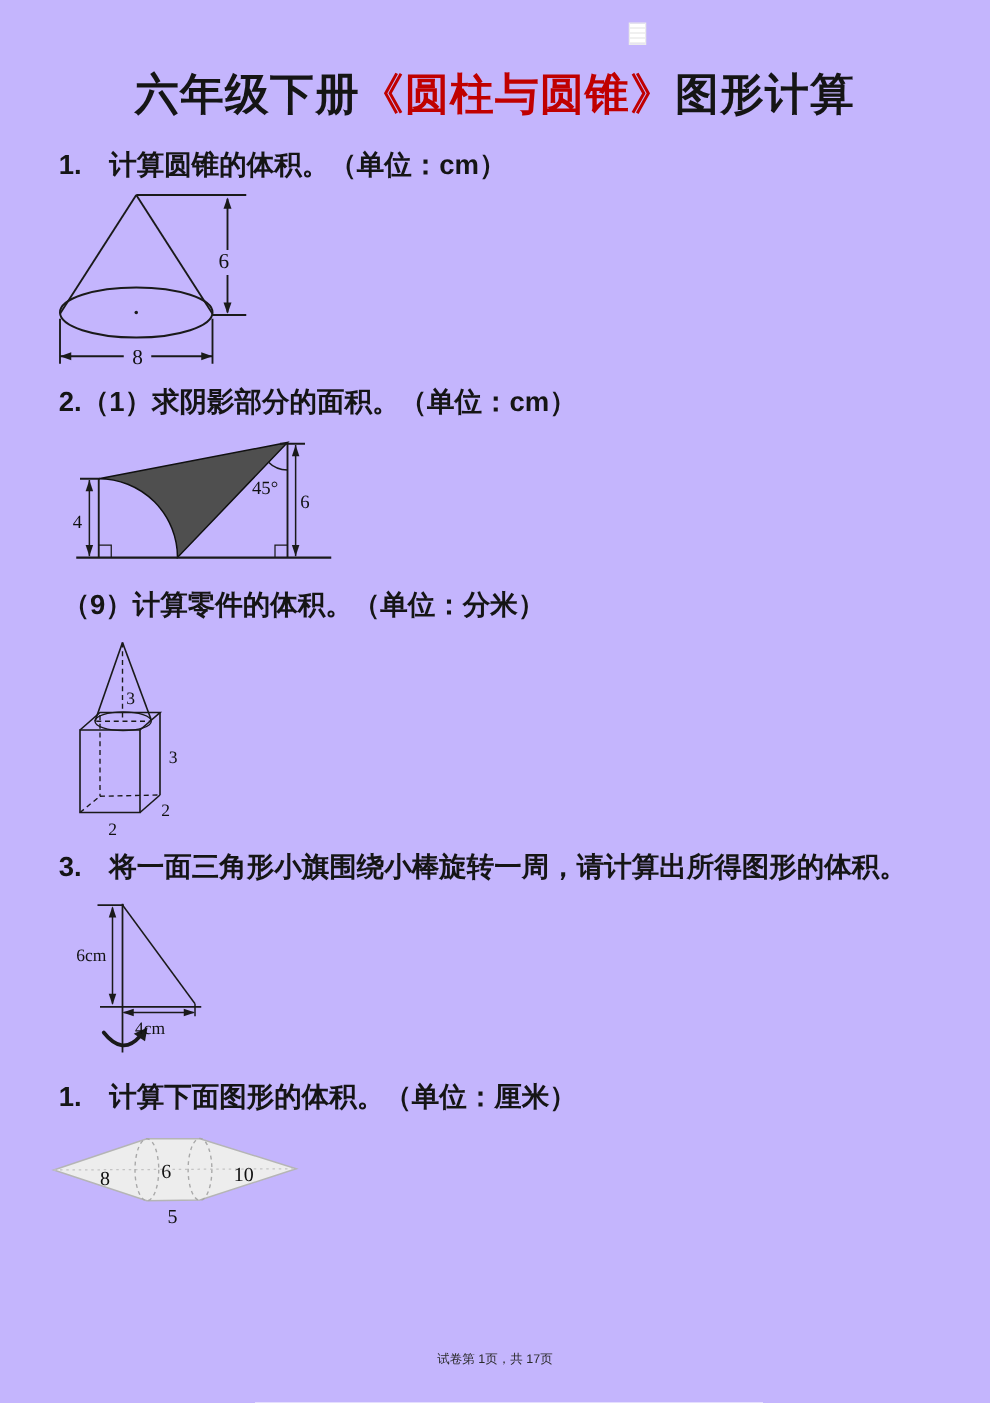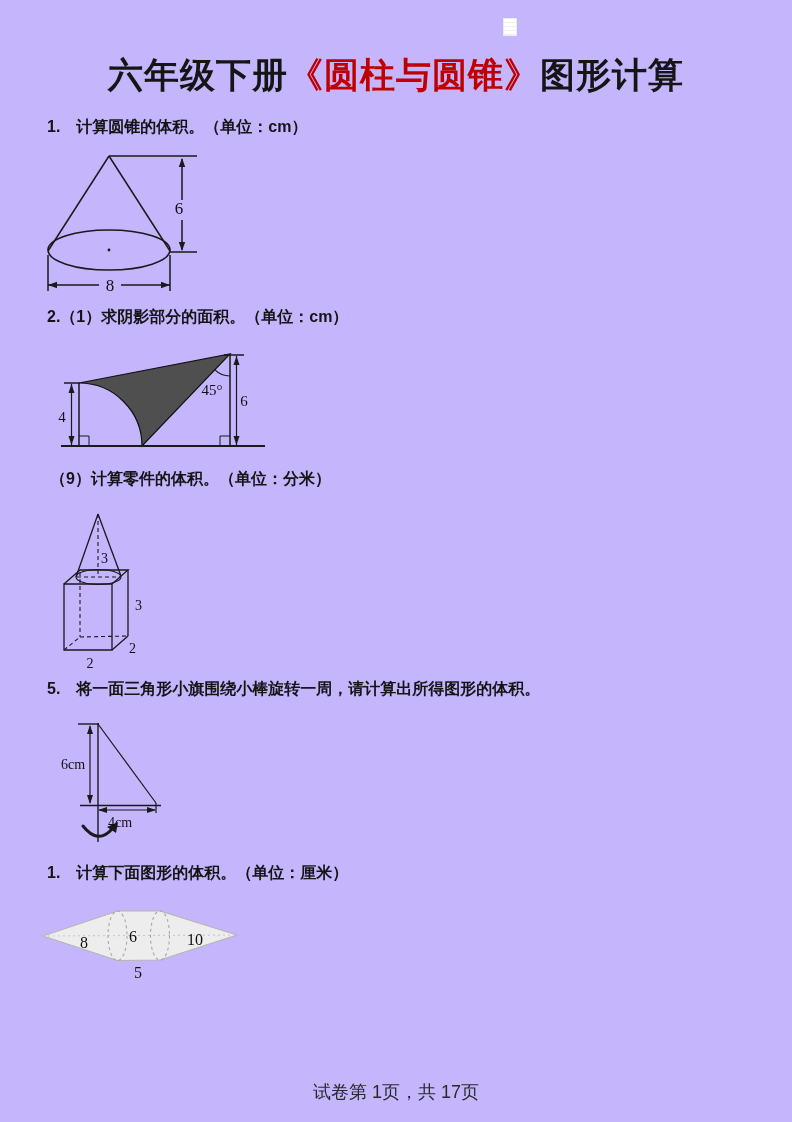--- a/index.html
+++ b/index.html
@@ -4,25 +4,25 @@
 <style>
   html,body{margin:0;padding:0;background:#fff;}
   .page{position:relative;width:792px;height:1122px;background:#c4b5fd;overflow:hidden;
         font-family:"Liberation Sans",sans-serif;color:#151515;}
   .artifact{position:absolute;left:503px;top:18px;width:12px;height:16px;
             border:1px solid #ececec;
             background:repeating-linear-gradient(#ffffff 0 3px,#f0f0f0 3px 4px);}
   .title{position:absolute;left:0;top:52px;width:100%;text-align:center;
          font-size:35px;font-weight:bold;letter-spacing:1px;white-space:nowrap;}
   .title .red{color:#c00000;}
-  .qh{position:absolute;left:47px;font-size:16px;font-weight:bold;white-space:nowrap;}
+  .qh{position:absolute;left:47px;font-size:22px;font-weight:bold;white-space:nowrap;}
   .fig{position:absolute;}
   .figlabel{font-family:"Liberation Serif",serif;fill:#111111;}
   .footer{position:absolute;left:0;top:1080px;width:100%;text-align:center;
-          font-size:18px;font-weight:normal;color:#2a2a2a;}
+          font-size:10px;font-weight:normal;color:#2a2a2a;}
 </style>
 </head>
 <body>
 
 <div class="page">
 
   <div class="artifact"></div>
 
   <div class="title"><span>六年级下册</span><span class="red">《圆柱与圆锥》</span><span>图形计算</span></div>
 
@@ -98,21 +98,21 @@
       <line x1="35" y1="72" x2="35" y2="137"></line>
       <line x1="35" y1="137" x2="83" y2="136"></line>
       <line x1="19" y1="150" x2="35" y2="137"></line>
     </g>
     <text class="figlabel" x="56" y="63" font-size="14">3</text>
     <text class="figlabel" x="90" y="110" font-size="14">3</text>
     <text class="figlabel" x="84" y="153" font-size="14">2</text>
     <text class="figlabel" x="45" y="168" font-size="14" text-anchor="middle">2</text>
   </svg>
 
-  <div class="qh" style="top:679px">5.　将一面三角形小旗围绕小棒旋转一周，请计算出所得图形的体积。</div>
+  <div class="qh" style="top:679px">3.　将一面三角形小旗围绕小棒旋转一周，请计算出所得图形的体积。</div>
 
   <svg class="fig" style="left:55px;top:715px" width="125" height="135">
     <g stroke="#1a1a1a" stroke-width="1.4" fill="none">
       <line x1="43" y1="8" x2="43" y2="127"></line>
       <line x1="23" y1="9" x2="44" y2="9"></line>
       <line x1="35" y1="11" x2="35" y2="88" stroke-width="1.2"></line>
       <line x1="43" y1="9" x2="101" y2="88" stroke-width="1.2"></line>
       <line x1="25" y1="90.5" x2="106" y2="90.5"></line>
       <line x1="101" y1="88" x2="101" y2="98" stroke-width="1.2"></line>
       <line x1="44" y1="95" x2="100" y2="95" stroke-width="1.2"></line>

